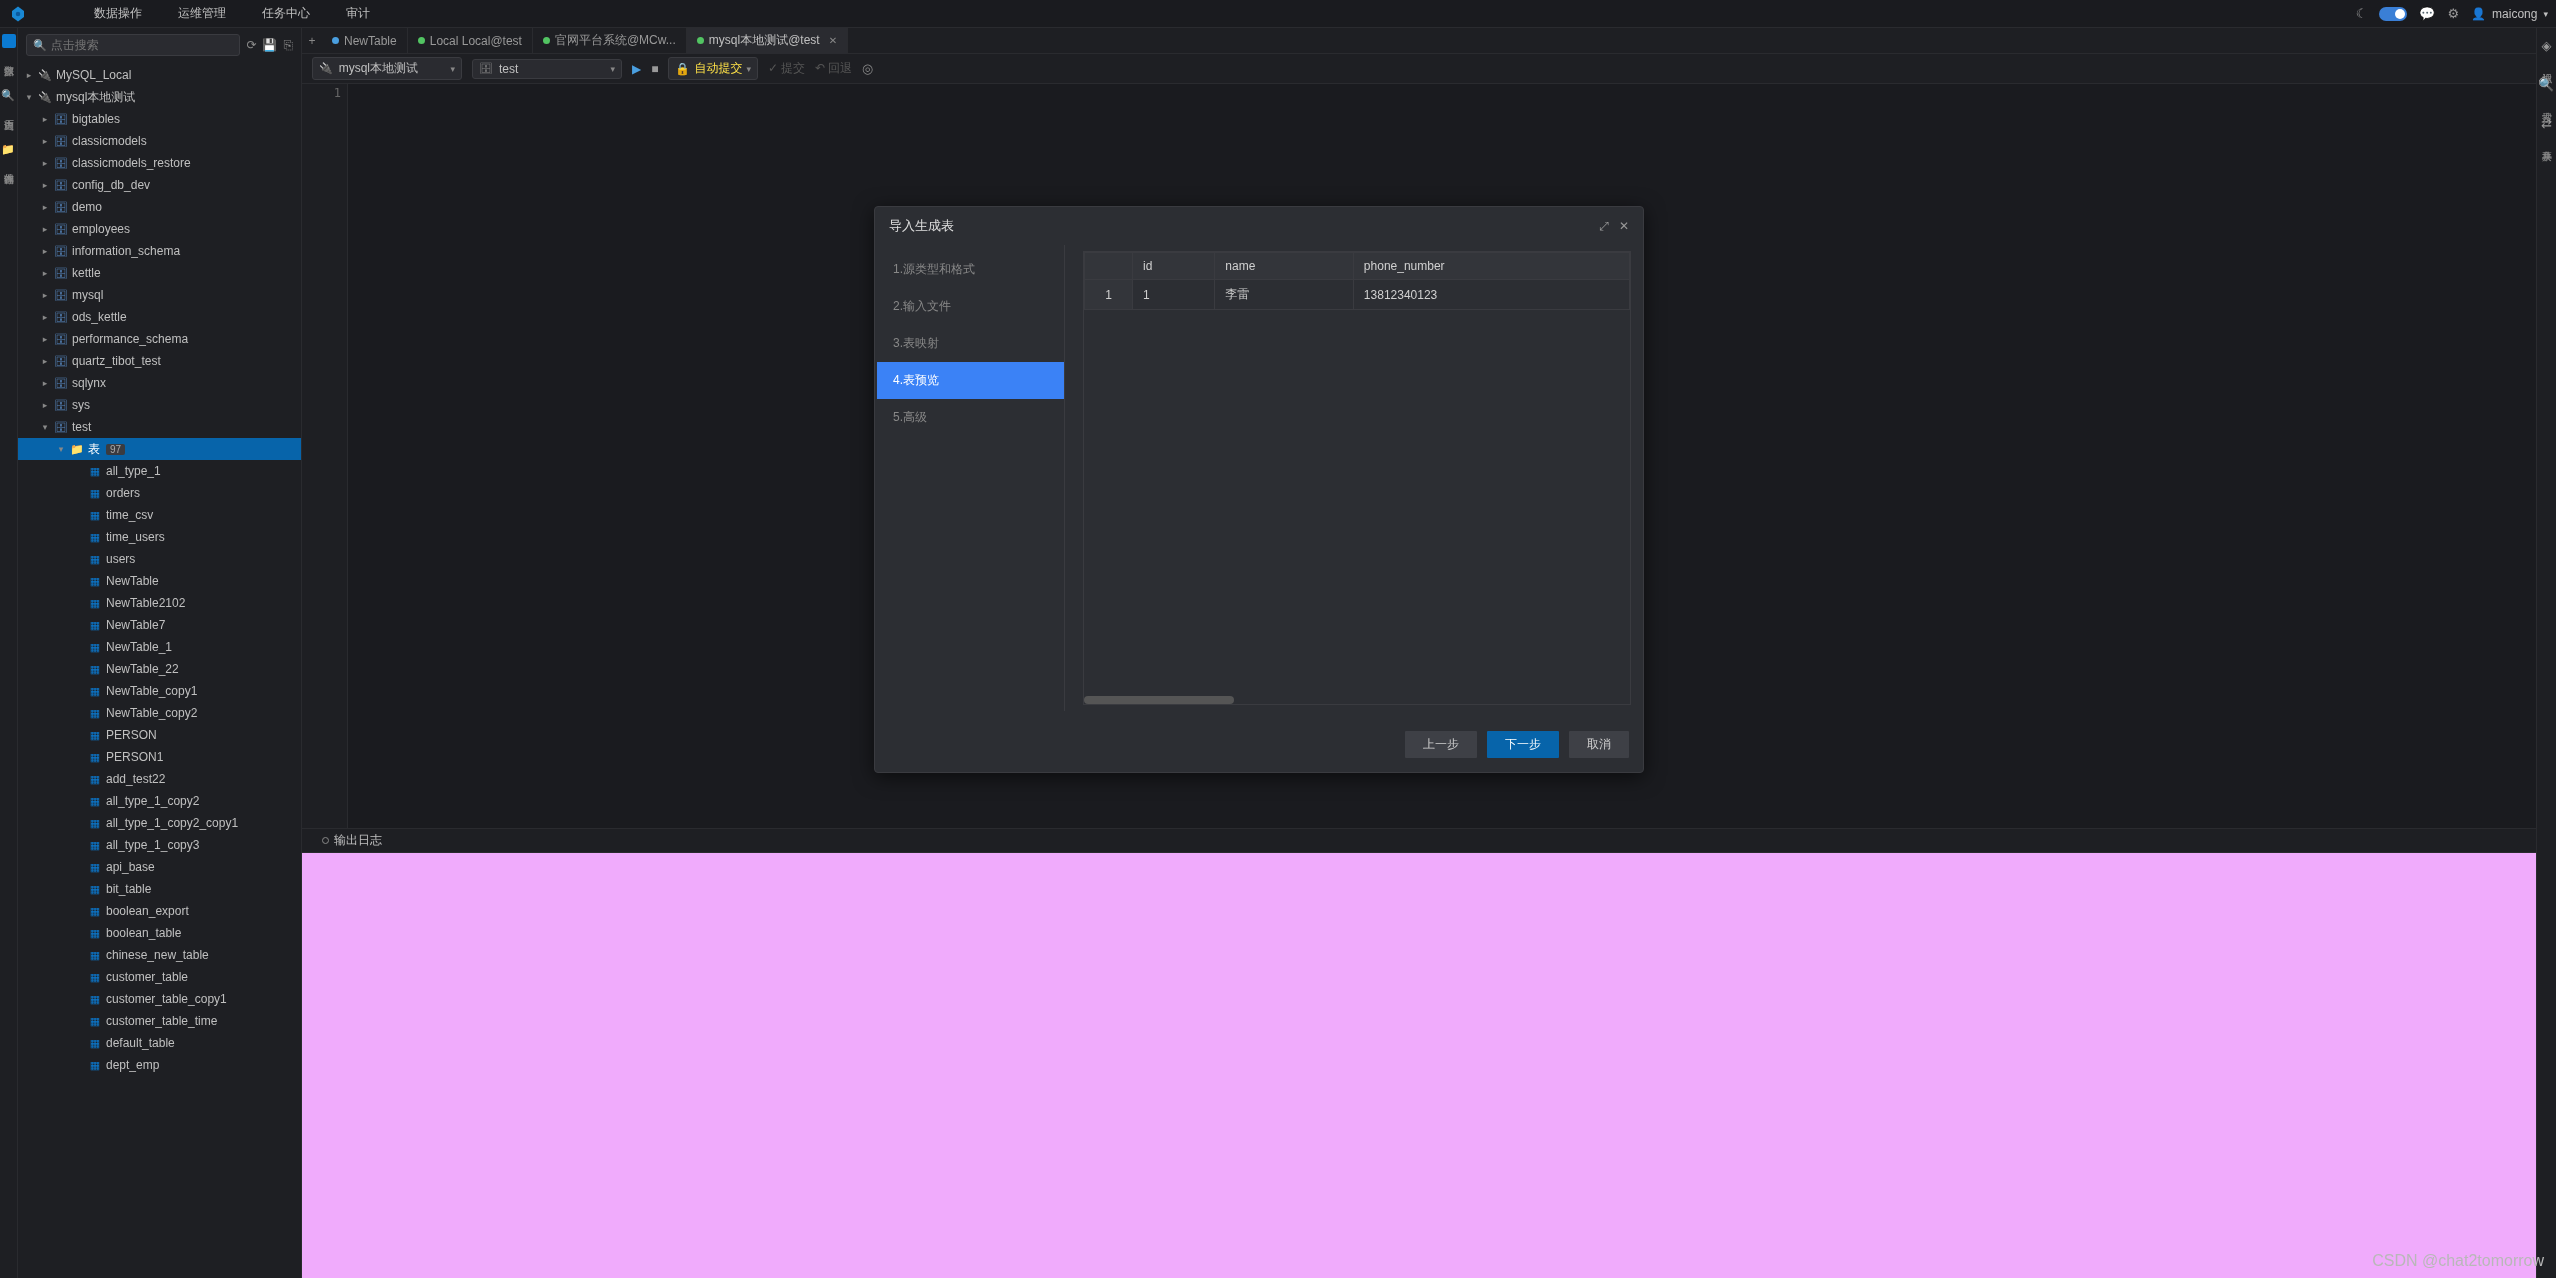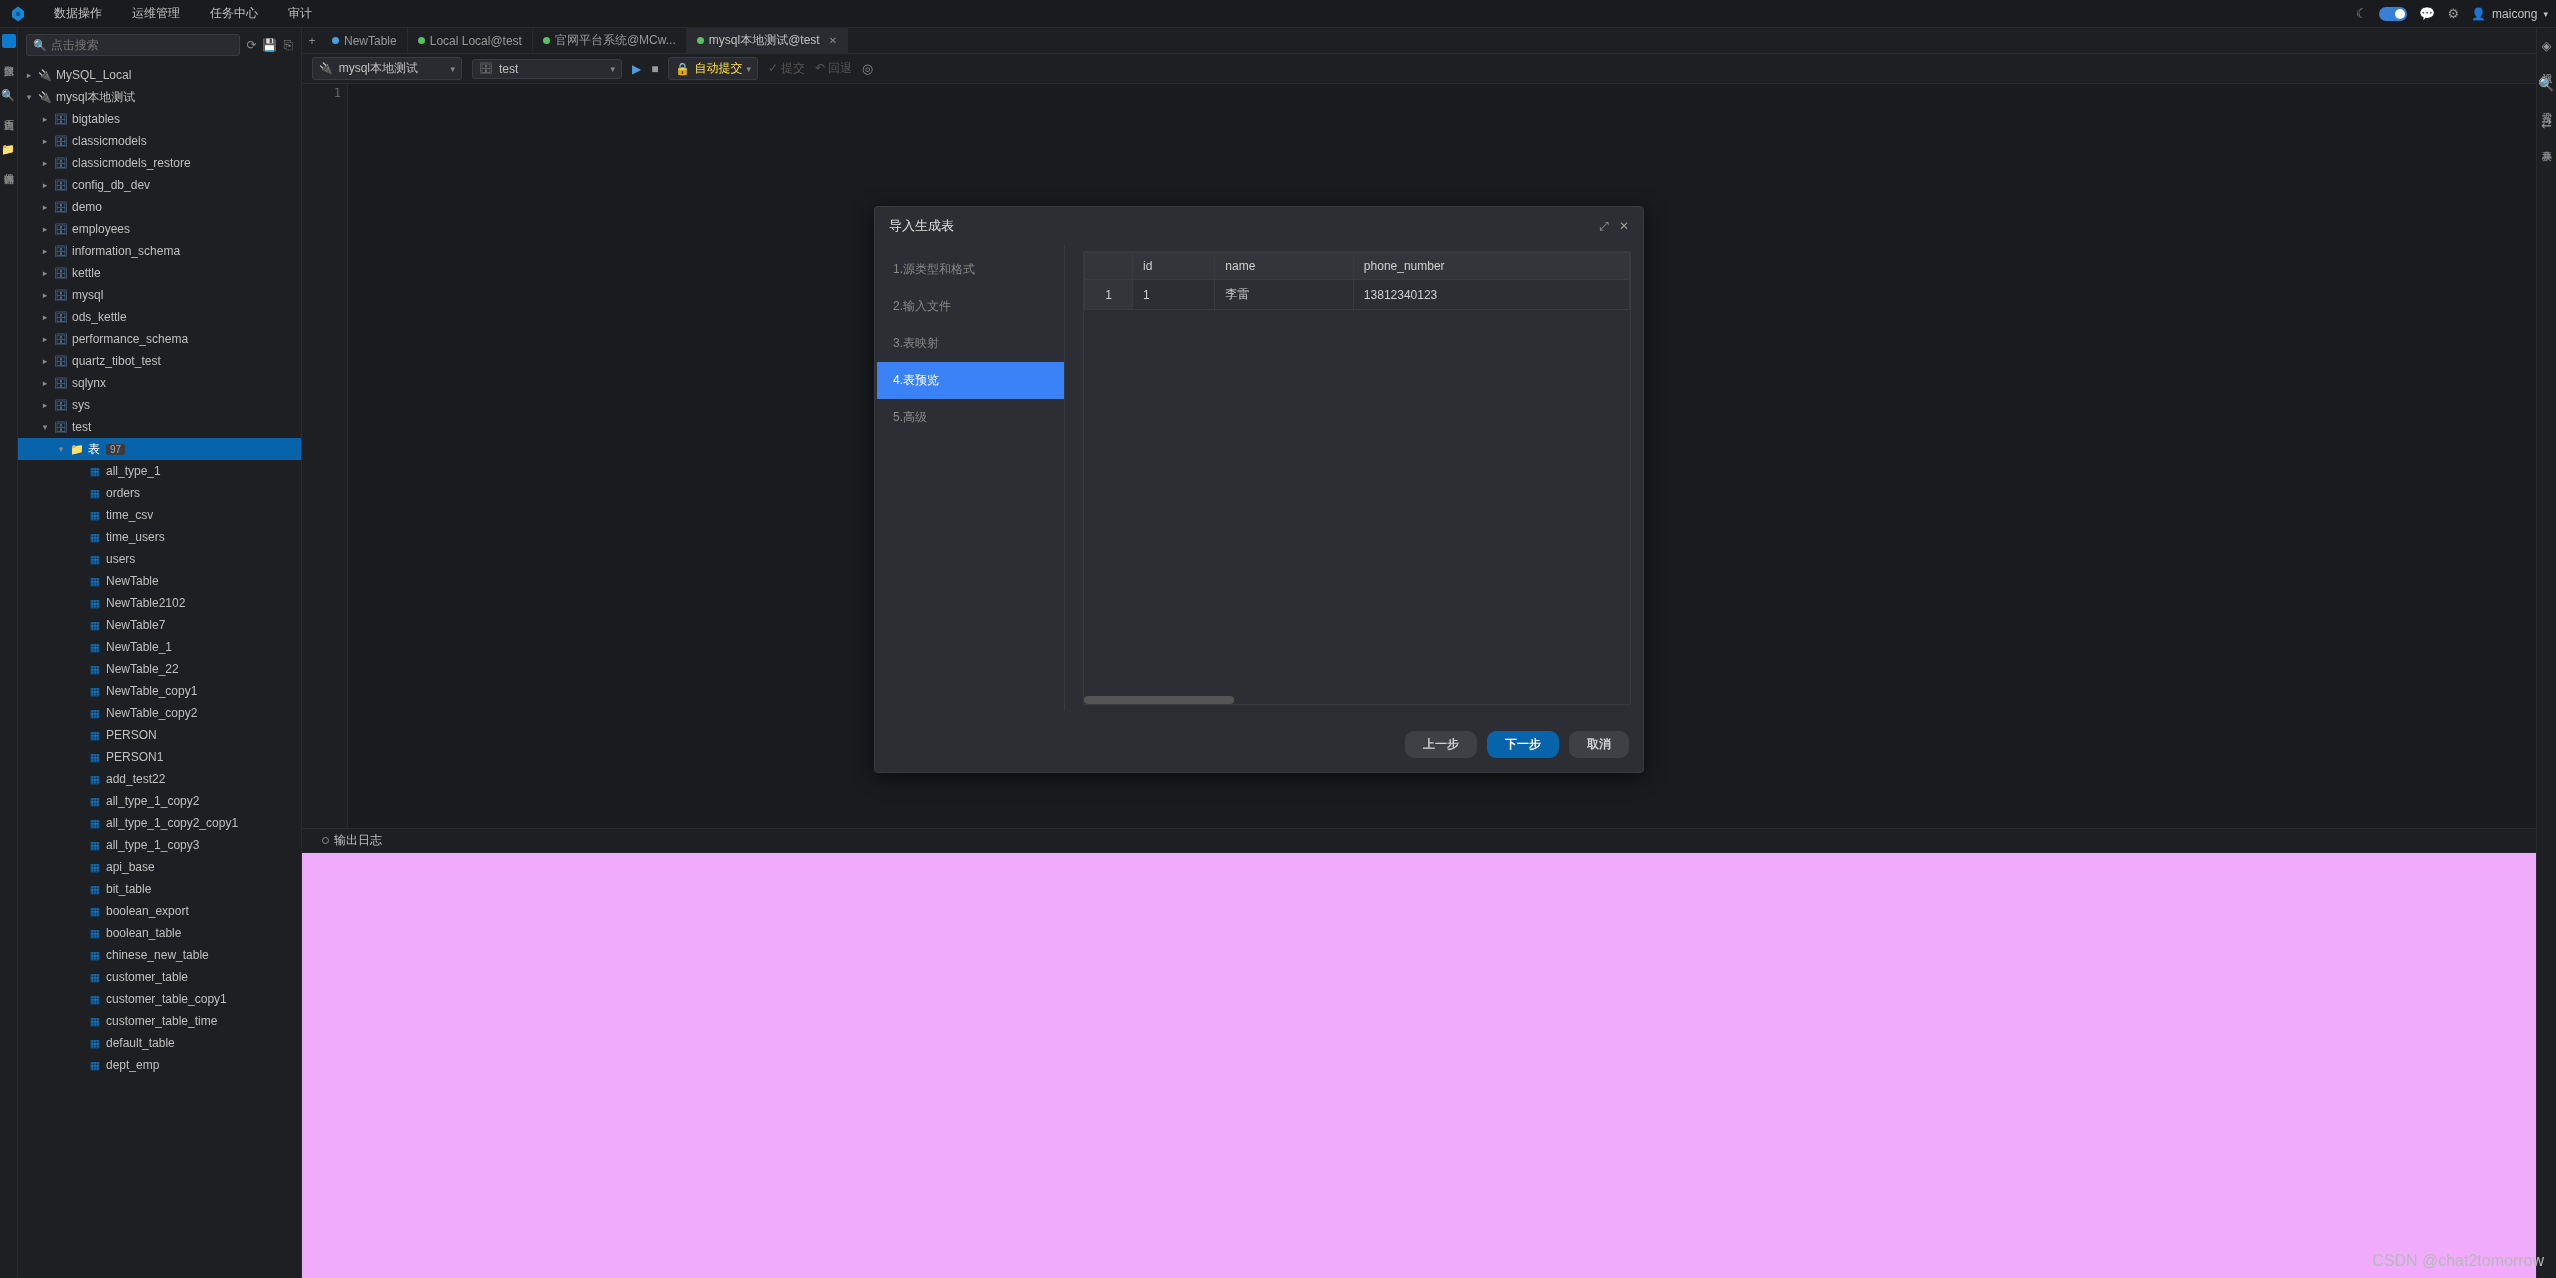--- a/index.html
+++ b/index.html
@@ -1,20 +1,20 @@
 <!DOCTYPE html>
 <html><head>
 <meta charset="utf-8">
 <style>
 * { margin: 0; padding: 0; box-sizing: border-box; }
 body { background: #1a1b1f; color: #c0c0c0; font-family: "Microsoft YaHei", Arial, sans-serif; font-size: 12px; overflow: hidden; width: 2556px; height: 1278px; position: relative; }
 .topbar { height: 28px; background: #1a1b1f; display: flex; align-items: center; padding: 0 8px; border-bottom: 1px solid #2a2b2f; }
 .logo { width: 20px; height: 20px; margin-right: 20px; display: flex; align-items: center; justify-content: center; }
 .logo svg { width: 18px; height: 18px; }
-.topnav { display: flex; gap: 18px; }
+.topnav { display: flex; gap: 24px; margin-left: 40px; }
 .topnav-item { color: #c0c0c0; cursor: pointer; padding: 4px 6px; }
 .topnav-right { margin-left: auto; display: flex; align-items: center; gap: 12px; }
 .toggle { width: 28px; height: 14px; background: #3a7fd6; border-radius: 7px; position: relative; }
 .toggle::after { content: ""; position: absolute; width: 10px; height: 10px; background: #fff; border-radius: 50%; top: 2px; right: 2px; }
 .icon-btn { color: #999; cursor: pointer; font-size: 13px; }
 .user { display: flex; align-items: center; gap: 6px; color: #c0c0c0; }
 .main { display: flex; height: calc(100% - 28px); }
 .leftbar { width: 18px; background: #1e1f23; display: flex; flex-direction: column; align-items: center; padding-top: 6px; gap: 10px; border-right: 1px solid #2a2b2f; }
 .leftbar-item { width: 14px; height: 14px; background: #0b7ad1; border-radius: 2px; }
 .leftbar-text { writing-mode: vertical-rl; font-size: 10px; color: #888; }
@@ -73,21 +73,21 @@
 .step { padding: 10px 16px; color: #888; cursor: pointer; }
 .step.active { background: #3b82f6; color: #fff; }
 .preview-wrap { flex: 1; padding: 6px 12px 6px 18px; }
 .preview { border: 1px solid #3a3b40; height: 454px; display: flex; flex-direction: column; background: #2c2e33; position: relative; }
 .ptable { width: 100%; border-collapse: collapse; }
 .ptable th, .ptable td { border: 1px solid #3a3b40; padding: 6px 10px; text-align: left; color: #d0d0d0; font-weight: normal; }
 .ptable th { background: #33353a; }
 .ptable .rownum { width: 48px; text-align: center; background: #33353a; }
 .preview-scroll { position: absolute; bottom: 0; left: 0; height: 8px; width: 150px; background: #555; border-radius: 4px; }
 .modal-footer { display: flex; justify-content: flex-end; padding: 10px 14px 14px; gap: 10px; }
-.btn { padding: 5px 18px; border-radius: 9px; border: none; cursor: pointer; font-size: 12px; font-weight: bold; }
+.btn { padding: 5px 18px; border-radius: 1px; border: none; cursor: pointer; font-size: 12px; }
 .btn-default { background: #3e4046; color: #d0d0d0; }
 .btn-primary { background: #0764aa; color: #fff; }
 .watermark { position: absolute; right: 12px; bottom: 8px; color: #b8b8b8; font-size: 16px; font-family: Arial; }
 </style>
 </head>
 <body>
 
 <div class="topbar">
   <div class="logo">
     <svg viewBox="0 0 24 24">

